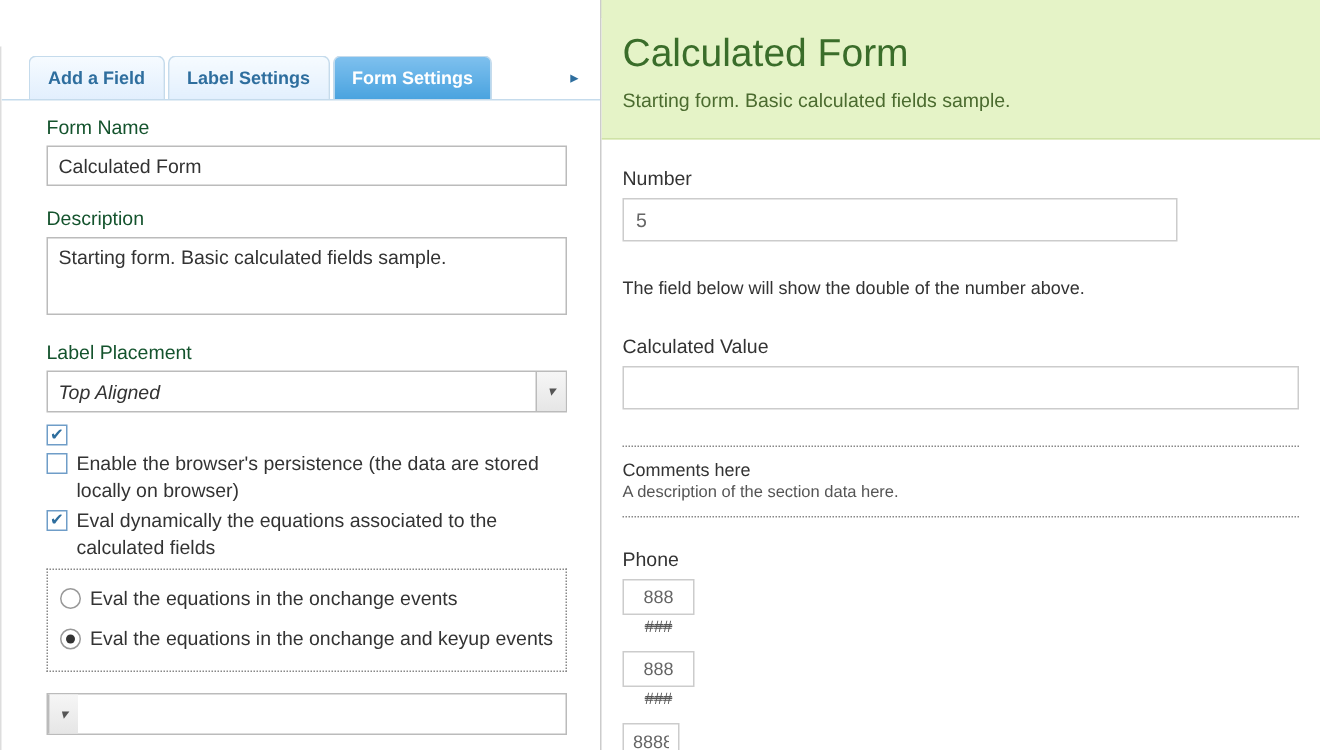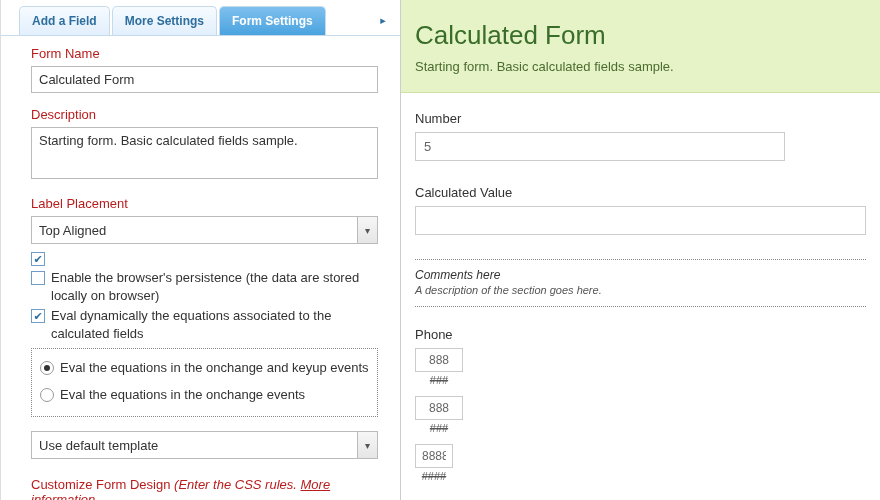--- a/index.html
+++ b/index.html
@@ -11,20 +11,21 @@
     width: 880px;
     height: 500px;
     overflow: hidden;
   }
   .container { display: flex; height: 100%; }
   .left-pane {
     width: 400px;
     border-left: 1px solid #ddd;
     padding: 0;
     overflow: hidden;
+    margin-top: 31px;
   }
   .right-pane {
     flex: 1;
     border-left: 1px solid #ccc;
     position: relative;
     padding: 0;
     overflow: hidden;
   }
   
   .tabs {
@@ -60,37 +61,38 @@
     display: flex;
     align-items: center;
     justify-content: center;
     color: #2e6e9e;
     font-size: 11px;
     cursor: pointer;
   }
   
   .left-content { padding: 10px 22px 20px 30px; }
   .field-group { margin-bottom: 14px; }
-  .field-label { font-size: 13px; color: #b91c1c; margin-bottom: 5px; display: block; }
+  .field-label { font-size: 13px; color: #14532d; margin-bottom: 5px; display: block; }
   input[type=text].fld, textarea.fld, .select {
     width: 100%;
     border: 1px solid #bbb;
     padding: 5px 7px;
     font-size: 13px;
     font-family: inherit;
     color: #333;
     background: #fff;
   }
   textarea.fld { height: 52px; resize: none; }
   .select {
     position: relative;
     display: flex;
     align-items: center;
     justify-content: space-between;
     padding: 0;
+    font-style: italic;
   }
   .select-text { padding: 5px 7px; flex: 1; }
   .select-btn {
     width: 20px;
     height: 26px;
     border-left: 1px solid #bbb;
     background: linear-gradient(to bottom,#f6f6f6,#e6e6e6);
     display: flex; align-items: center; justify-content: center;
     font-size: 10px; color: #555;
   }
@@ -168,21 +170,20 @@
     color: #666;
     background: #fff;
   }
   .p-input.wide { width: 100%; }
   .p-note { font-size: 12px; color: #333; margin-bottom: 24px; }
   .p-section-dotted {
     border-top: 1px dotted #888;
     border-bottom: 1px dotted #888;
     padding: 8px 0 10px 0;
     margin-bottom: 20px;
-    font-style: italic;
   }
   .p-section-title { font-size: 12px; color: #333; margin-bottom: 2px; }
   .p-section-desc { font-size: 11px; color: #555; }
   .phone-parts { display: flex; gap: 10px; align-items: flex-start; flex-direction: column; }
   .phone-col { display: flex; flex-direction: column; align-items: center; gap: 2px; }
   .phone-col input {
     border: 1px solid #ccc;
     padding: 4px 6px;
     font-size: 12px;
     text-align: center;
@@ -193,21 +194,21 @@
   .phone-col .hint { font-size: 11px; color: #555; text-decoration: line-through; }
 </style>
 </head>
 <body>
 
 <div class="container">
 
   <div class="left-pane">
     <div class="tabs">
       <div class="tab">Add a Field</div>
-      <div class="tab">More Settings</div>
+      <div class="tab">Label Settings</div>
       <div class="tab active">Form Settings</div>
       <div class="tab-arrow">▸</div>
     </div>
 
     <div class="left-content">
       <div class="field-group">
         <label class="field-label">Form Name</label>
         <input type="text" class="fld" value="Calculated Form" style="">
       </div>
 
@@ -231,34 +232,33 @@
         <span class="checkbox-box"></span>
         <span>Enable the browser's persistence (the data are stored locally on browser)</span>
       </div>
       <div class="checkbox-row">
         <span class="checkbox-box">✔</span>
         <span>Eval dynamically the equations associated to the calculated fields</span>
       </div>
 
       <div class="dotted-box">
         <div class="radio-row">
+          <span class="radio-box"></span>
+          <span>Eval the equations in the onchange events</span>
+        </div>
+        <div class="radio-row">
           <span class="radio-box">
               <span class="radio-dot"></span>
             </span>
           <span>Eval the equations in the onchange and keyup events</span>
         </div>
-        <div class="radio-row">
-          <span class="radio-box"></span>
-          <span>Eval the equations in the onchange events</span>
-        </div>
       </div>
 
       <div class="field-group" style="margin-top:14px;">
         <div class="select">
-          <span class="select-text">Use default template</span>
           <span class="select-btn">▾</span>
         </div>
       </div>
 
       <div class="field-group" style="margin-top:18px;">
         <label class="field-label">
           <span>Customize Form Design </span><span class="italic"><span>(Enter the CSS rules. </span><span class="underline">More information</span></span>
         </label>
 
       </div>
@@ -271,29 +271,30 @@
       <div class="form-title">Calculated Form</div>
       <div class="form-desc">Starting form. Basic calculated fields sample.</div>
     </div>
 
     <div class="preview-body">
       <div class="p-field">
         <div class="p-label">Number</div>
         <input class="p-input" value="5" style="">
       </div>
 
+      <div class="p-note">The field below will show the double of the number above.</div>
 
       <div class="p-field">
         <div class="p-label">Calculated Value</div>
         <input class="p-input wide" value="" style="">
       </div>
 
       <div class="p-section-dotted">
         <div class="p-section-title">Comments here</div>
-        <div class="p-section-desc">A description of the section goes here.</div>
+        <div class="p-section-desc">A description of the section data here.</div>
       </div>
 
       <div class="p-field">
         <div class="p-label">Phone</div>
         <div class="phone-parts">
           <div class="phone-col">
             <input value="888" style="">
             <span class="hint">###</span>
           </div>
           <div class="phone-col">

